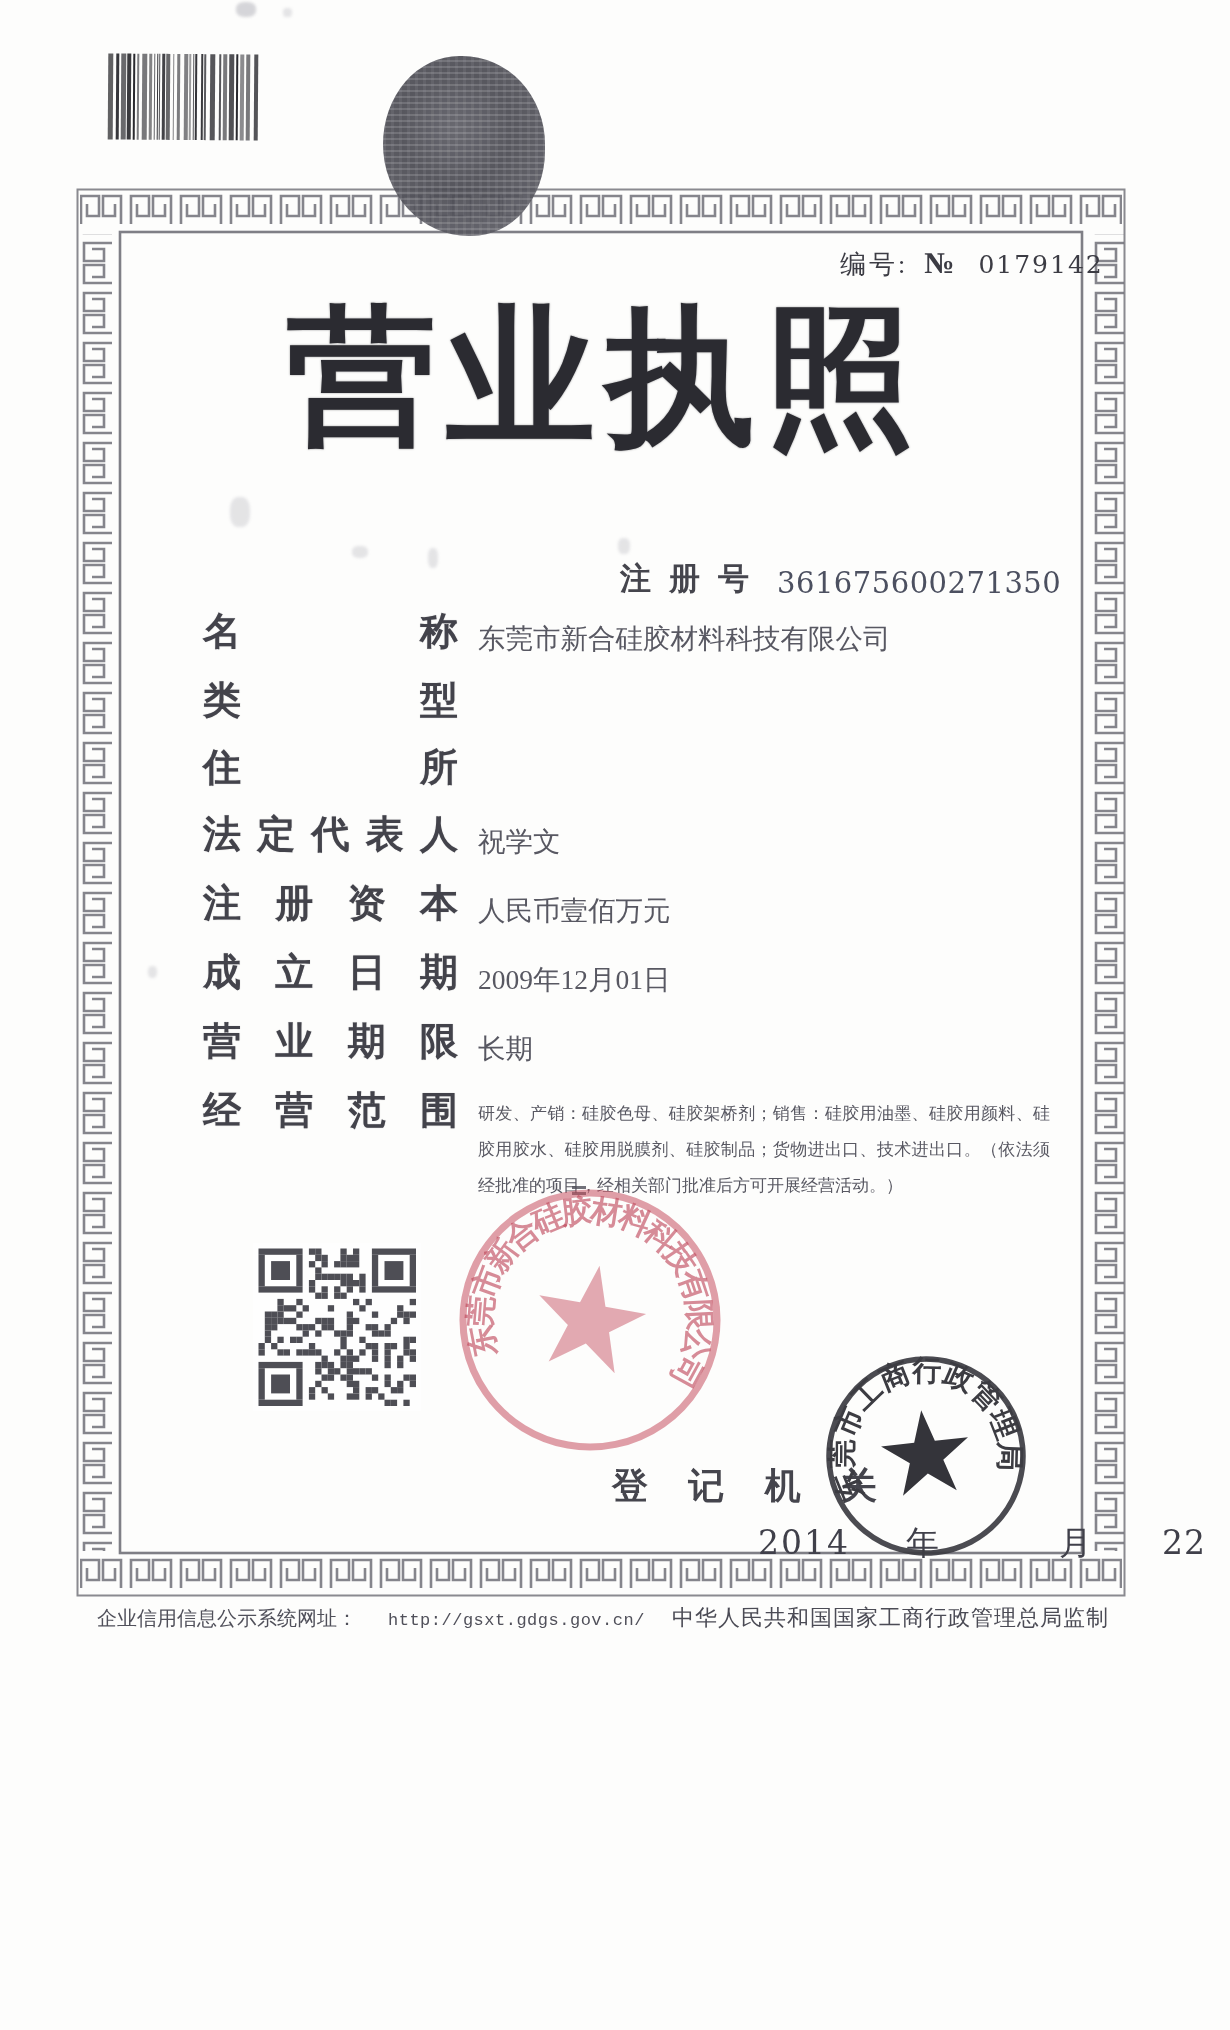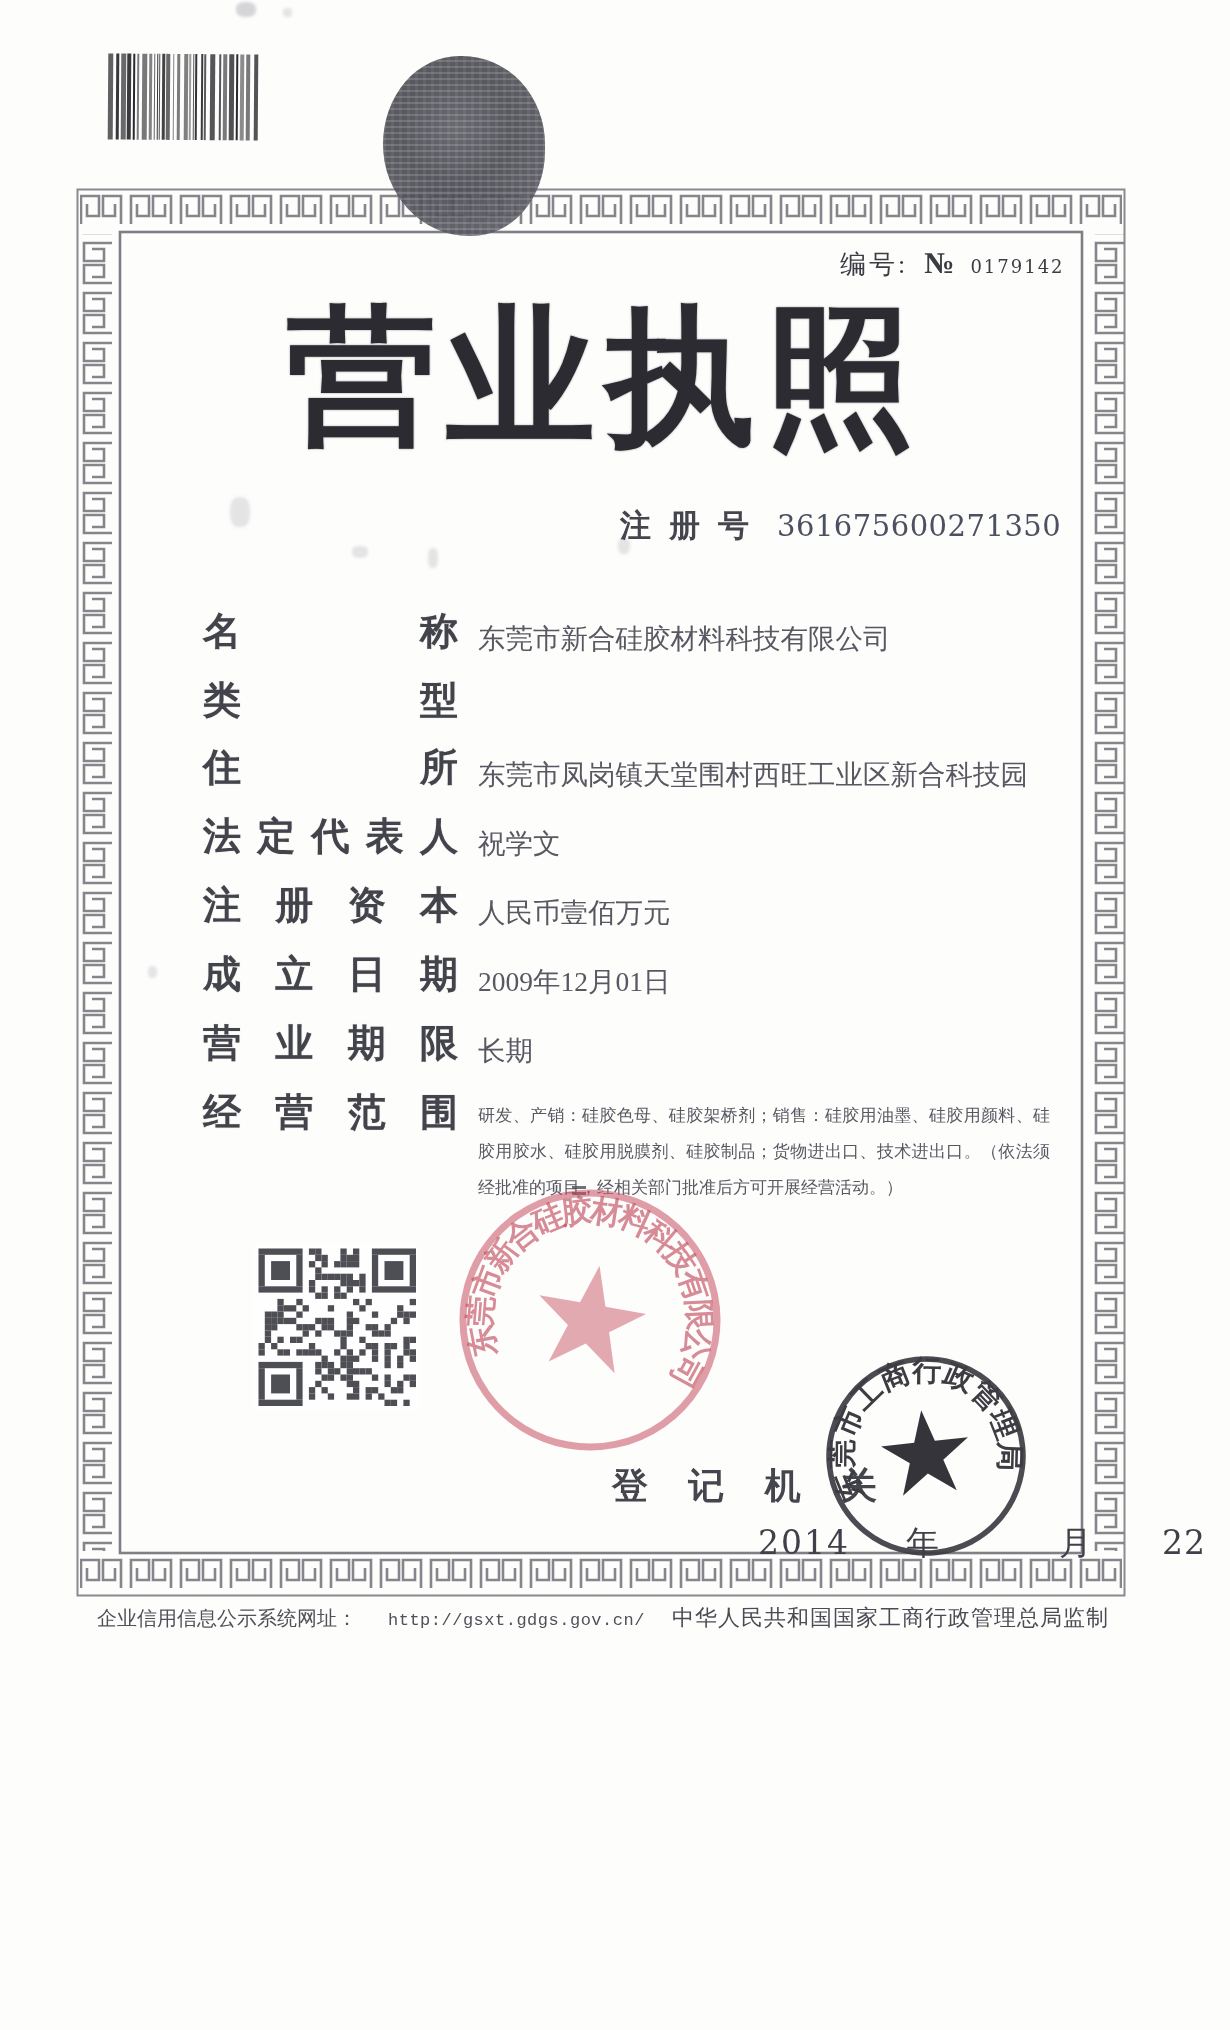--- a/index.html
+++ b/index.html
@@ -25,26 +25,26 @@
   .emblem::after{
     content:""; position:absolute; inset:0; border-radius:inherit;
     background:repeating-linear-gradient(0deg, rgba(255,255,255,.28) 0 2px, transparent 2px 6px),
                repeating-linear-gradient(90deg, rgba(255,255,255,.12) 0 3px, transparent 3px 8px);
     opacity:.55;
   }
   
   .serial-row{position:absolute; left:840px; top:246px; z-index:3; display:flex; align-items:baseline; color:#3c3c44;}
   .serial-label{font-size:26px; letter-spacing:3px;}
   .serial-no-mark{font-size:30px; font-weight:bold; margin-left:16px;}
-  .serial-number{font-size:18px; margin-left:16px; letter-spacing:2px; font-family:"DejaVu Serif",serif;}
+  .serial-number{font-size:25px; margin-left:24px; letter-spacing:2px; font-family:"DejaVu Serif",serif;}
   .title-row{position:absolute; left:287px; top:300px; width:627px; z-index:3;
     display:flex; justify-content:space-between;}
   .title-char{font-size:149px; line-height:1.05; font-weight:bold; color:#2b2b31;
     text-shadow:0 0 2px rgba(43,43,49,.55);}
-  .regno-row{position:absolute; left:620px; top:505px; z-index:3; display:flex; align-items:center;}
+  .regno-row{position:absolute; left:620px; top:558px; z-index:3; display:flex; align-items:flex-end;}
   .regno-label{font-size:31px; font-weight:bold; letter-spacing:18px; color:#45454d;}
   .regno-value{font-size:29px; margin-left:10px; letter-spacing:.5px; color:#4c5060; font-family:"DejaVu Serif",serif;}
   .fields{position:absolute; left:203px; top:612px; width:850px; z-index:3;}
   .field-row{display:flex; align-items:flex-start; min-height:43px; margin-bottom:24px;}
   .field-label{flex:none; width:255px; display:flex; justify-content:space-between;
     font-size:38px; font-weight:bold; color:#43434b; line-height:1.05;
     text-shadow:0 0 1px rgba(60,60,68,.4);}
   .field-value{margin-left:20px; margin-top:9px; font-size:27.5px; white-space:nowrap; color:#585862;}
   .scope-row .field-value{white-space:normal; width:572px; font-size:17px; line-height:36px; margin-top:5px; text-align:justify;}
   
@@ -168,21 +168,20 @@
         <div class="field-label">
           <span>类</span>
           <span>型</span>
         </div>
       </div>
       <div class="field-row">
         <div class="field-label">
           <span>住</span>
           <span>所</span>
         </div>
-        <div class="field-value">东莞市凤岗镇天堂围村西旺工业区新合科技园</div>
       </div>
       <div class="field-row">
         <div class="field-label">
           <span>法</span>
           <span>定</span>
           <span>代</span>
           <span>表</span>
           <span>人</span>
         </div>
         <div class="field-value">祝学文</div>

